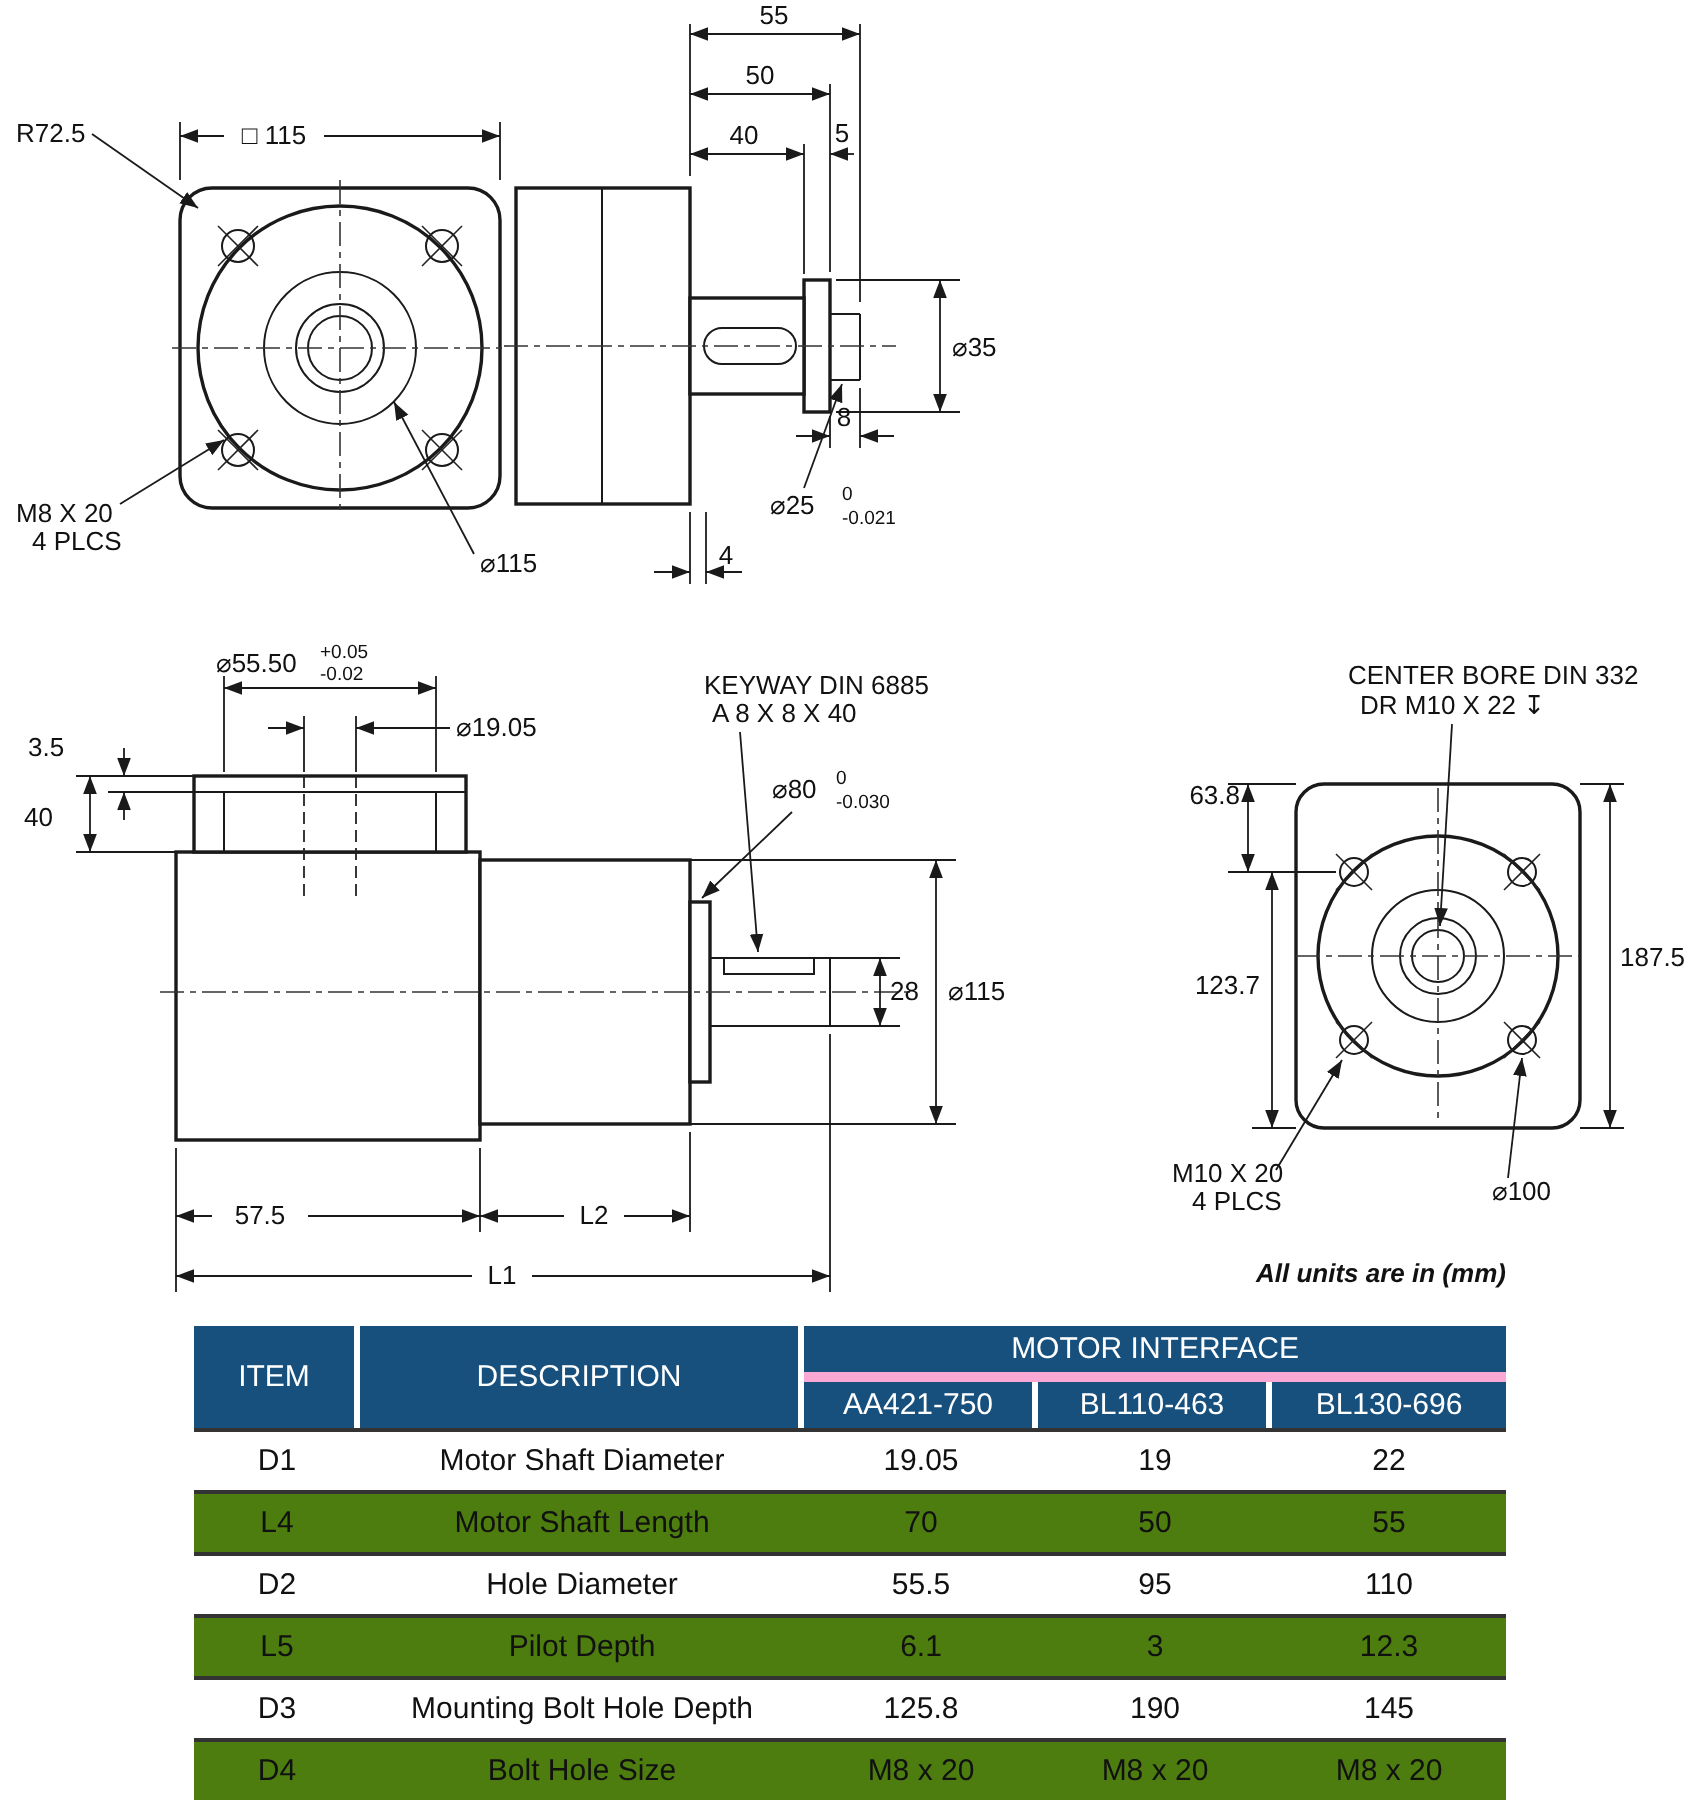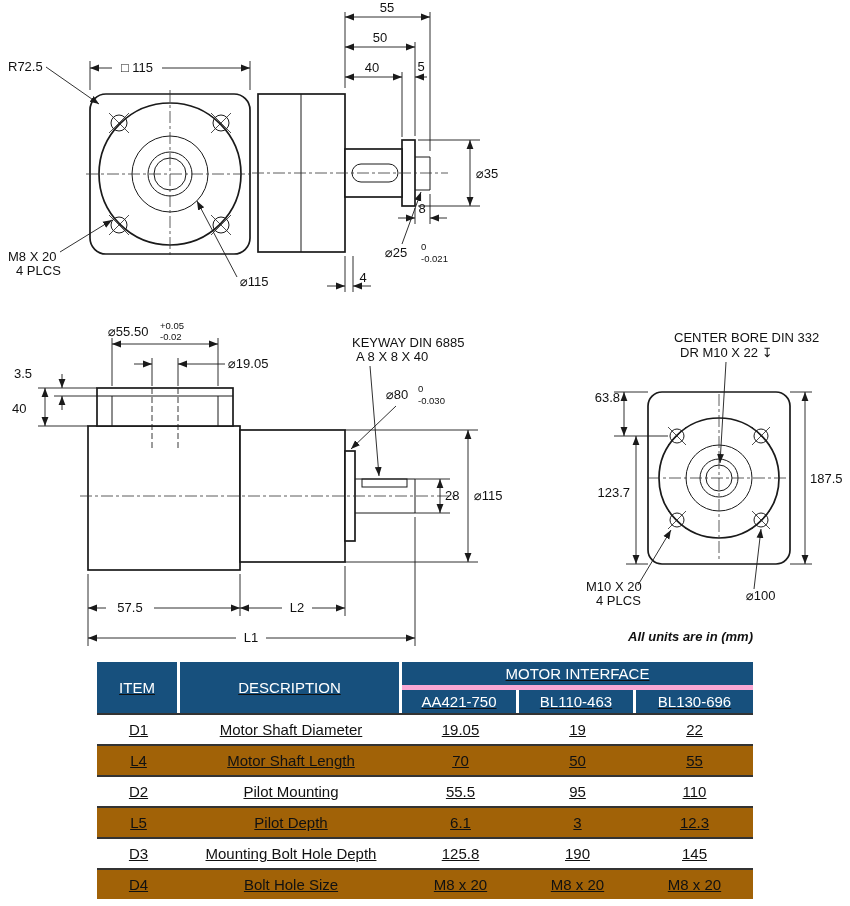--- a/index.html
+++ b/index.html
@@ -11,27 +11,27 @@
   svg text.end{text-anchor:end;}
   svg text.note{font-weight:bold;font-style:italic;}
   .ol{fill:none;stroke:#1a1a1a;stroke-width:1.7;}
   .olw{fill:#fff;stroke:#1a1a1a;stroke-width:1.7;}
   .thin{fill:none;stroke:#1a1a1a;stroke-width:1;}
   .dim{fill:none;stroke:#1a1a1a;stroke-width:0.9;}
   .xln{fill:none;stroke:#222;stroke-width:0.8;}
   .ctr{fill:none;stroke:#333;stroke-width:0.8;stroke-dasharray:12 3 3 3;}
   .hid{fill:none;stroke:#222;stroke-width:0.9;stroke-dasharray:6 3;}
   .wbg{fill:#fff;stroke:none;}
-  .spec-table{border-collapse:separate;border-spacing:0;margin:6px 0 0 97px;width:656px;table-layout:fixed;font-size:15px;text-decoration:underline;}
+  .spec-table{border-collapse:separate;border-spacing:0;margin:6px 0 0 97px;width:656px;table-layout:fixed;font-size:15px;}
   .spec-table th{background:#17507d;color:#fff;font-weight:normal;padding:3px 4px;font-size:15px;text-align:center;}
   .spec-table thead th{border-right:3px solid #fff;}
   .spec-table thead tr th:last-child{border-right:none;}
   .spec-table th.group{border-bottom:5px solid #f9a8d4;}
   .spec-table td{text-align:center;padding:6px 4px;border-top:2px solid #333;background:#fff;}
-  .spec-table tbody tr.alt td{background:#a16207;}
+  .spec-table tbody tr.alt td{background:#4d7c0f;}
 </style>
 </head>
 <body>
 
 <div class="page">
 
 <svg width="850" height="652" viewBox="0 0 850 652">
   <defs>
     <marker id="arr" viewBox="0 0 10 10" refX="10" refY="5" markerWidth="10" markerHeight="10" orient="auto-start-reverse">
       <path d="M0,1.2 L10,5 L0,8.8 z" fill="#1a1a1a"></path>
@@ -279,21 +279,21 @@
     </tr>
     <tr class="alt">
       <td>L4</td>
       <td>Motor Shaft Length</td>
       <td>70</td>
       <td>50</td>
       <td>55</td>
     </tr>
     <tr>
       <td>D2</td>
-      <td>Pilot Mounting</td>
+      <td>Hole Diameter</td>
       <td>55.5</td>
       <td>95</td>
       <td>110</td>
     </tr>
     <tr class="alt">
       <td>L5</td>
       <td>Pilot Depth</td>
       <td>6.1</td>
       <td>3</td>
       <td>12.3</td>

